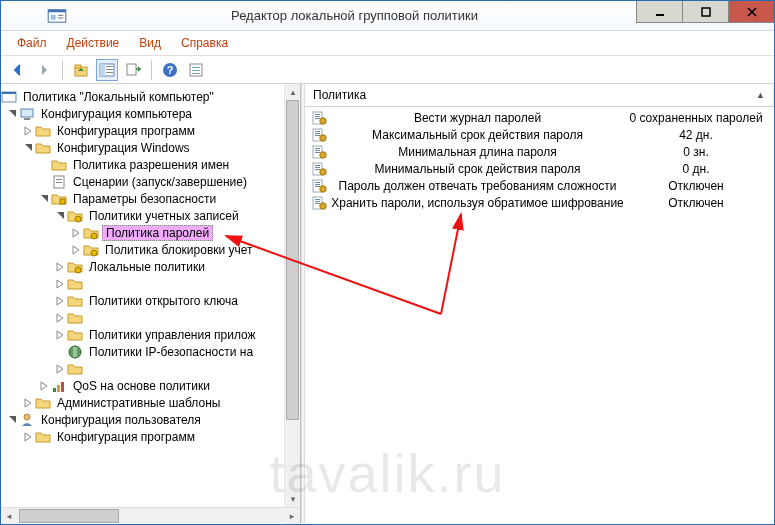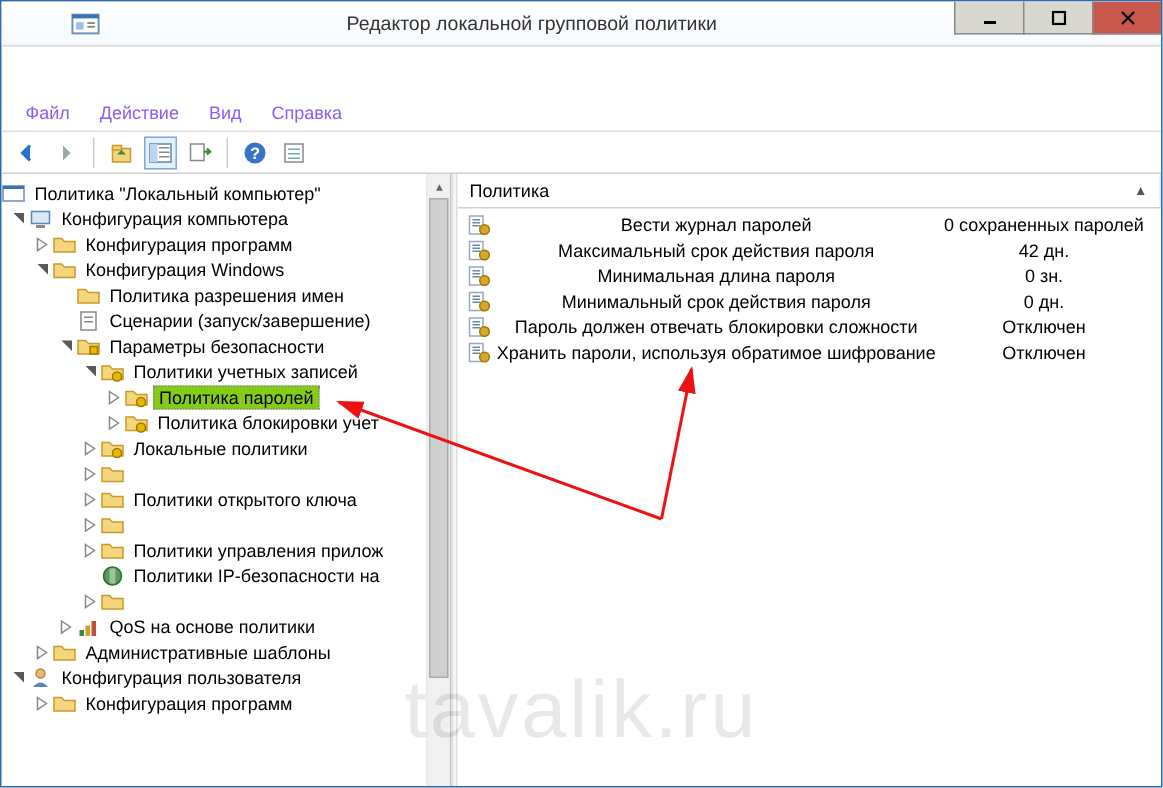--- a/index.html
+++ b/index.html
@@ -42,21 +42,21 @@
     font-size: 11px;
     color: #000;
     background: #d8d8d0;
   }
   .win-btn.close { background: #c8584b; color: #000; }
   .menubar {
     display: flex;
     padding: 3px 6px;
     border-bottom: 1px solid #e0e0e0;
   }
-  .menu-item { padding: 2px 10px; color: #8b5cf6; margin-top: 32px; }
+  .menu-item { padding: 2px 10px; color: #c2410c; }
   .toolbar {
     display: flex;
     align-items: center;
     padding: 2px 6px;
     border-bottom: 1px solid #d0d0d0;
     gap: 4px;
     min-height: 28px;
   }
   .tb-sep {
     width: 1px; height: 20px; background: #ccc; margin: 0 3px;
@@ -97,21 +97,21 @@
     color: #666;
     flex-shrink: 0;
   }
   .expander.open svg { transform: rotate(0deg); }
   .node-icon { width: 16px; height: 16px; margin-right: 3px; flex-shrink: 0; }
   .tree-label {
     padding: 0 3px;
   }
   .tree-label.selected {
     border: 1px dotted #888;
-    background: #84cc16;
+    background: #f0abfc;
     text-align: center;
   }
   .indent { display: inline-block; flex-shrink: 0; }
   .tree-scroll-h {
     height: 16px;
     border-top: 1px solid #e0e0e0;
     background: #f0f0f0;
     display: flex;
     align-items: center;
   }
@@ -611,21 +611,21 @@
           <span class="col-param">0 дн.</span>
         </div>
         <div class="list-row">
           <span class="row-icon"><svg viewBox="0 0 16 16">
               <rect x="2" y="2" width="9" height="12" fill="#fff" stroke="#98a8b8"></rect>
               <rect x="4" y="4" width="5" height="1" fill="#6a8aa8"></rect>
               <rect x="4" y="6" width="5" height="1" fill="#6a8aa8"></rect>
               <rect x="4" y="8" width="5" height="1" fill="#6a8aa8"></rect>
               <circle cx="12" cy="11" r="3.2" fill="#d6a830" stroke="#a07800"></circle>
             </svg></span>
-          <span class="col-policy">Пароль должен отвечать блокировки сложности</span>
+          <span class="col-policy">Пароль должен отвечать требованиям сложности</span>
           <span class="col-param">Отключен</span>
         </div>
         <div class="list-row">
           <span class="row-icon"><svg viewBox="0 0 16 16">
               <rect x="2" y="2" width="9" height="12" fill="#fff" stroke="#98a8b8"></rect>
               <rect x="4" y="4" width="5" height="1" fill="#6a8aa8"></rect>
               <rect x="4" y="6" width="5" height="1" fill="#6a8aa8"></rect>
               <rect x="4" y="8" width="5" height="1" fill="#6a8aa8"></rect>
               <circle cx="12" cy="11" r="3.2" fill="#d6a830" stroke="#a07800"></circle>
             </svg></span>

